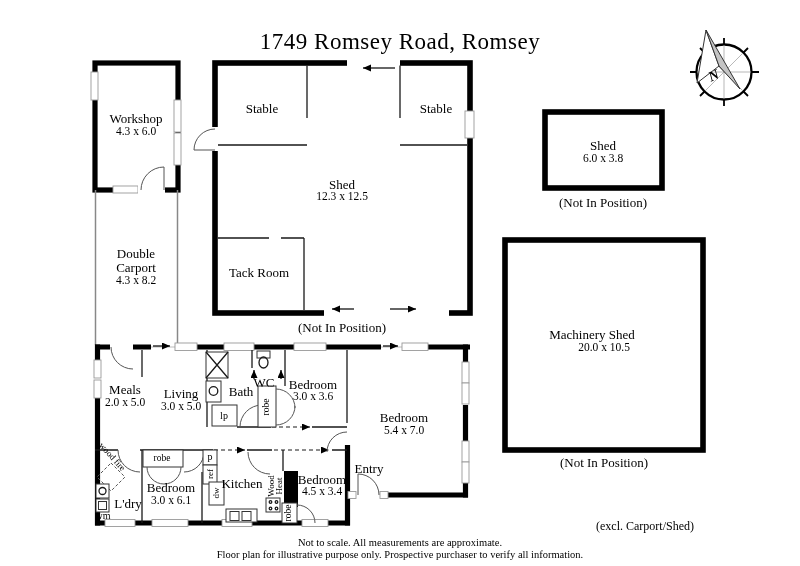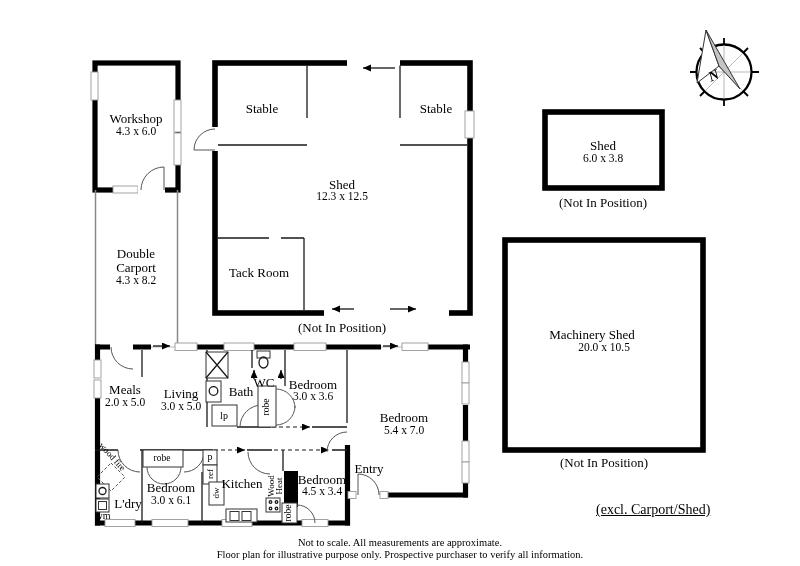--- a/index.html
+++ b/index.html
@@ -25,21 +25,21 @@
   .s10{font-size:10px;}
   .s9{font-size:9.5px;}
   .s8{font-size:9px;}
   .s7{font-size:10px;}
   .vert{transform:translate(-50%,-50%) rotate(-90deg);}
   .diag{transform:translate(-50%,-50%) rotate(48deg);}
   .nmark{font-style:italic;font-weight:bold;font-size:14px;
          transform:translate(-50%,-50%) rotate(-25deg);}
   .fa-big{font-size:18px;}
   .fa-unit{font-size:12px;}
-  .fa-note{font-size:14px;margin-top:1px;text-decoration:underline;}
+  .fa-note{font-size:12px;margin-top:18px;}
   #floor-area{position:absolute;left:596px;top:501px;}
   .disc{font-size:10.5px;}
 </style>
 </head>
 <body>
 
 <div id="stage">
 
 <svg id="plan-svg" width="800" height="566" viewBox="0 0 800 566">
   <defs>
@@ -174,20 +174,21 @@
     <rect class="fix" x="282" y="503" width="15" height="20"></rect>
     <path class="arc" d="M 297 505 A 18 18 0 0 1 315 523"></path>
     <polygon points="111,463 125,477 111,491 97,477" fill="none" stroke="#555" stroke-width="1" stroke-dasharray="3 2"></polygon>
     <rect class="fix" x="96" y="484" width="13" height="14"></rect>
     <circle class="thin" cx="102.5" cy="491" r="3.5"></circle>
     <rect class="fix" x="96" y="499" width="13" height="13"></rect>
     <rect class="fix" x="98.5" y="501.5" width="8" height="8"></rect>
   </g>
 </svg>
 
+  <div class="lbl s23" style="left:400px;top:41px">1749 Romsey Road, Romsey</div>
 
   <div class="lbl s13" style="left:136px;top:118px">Workshop</div>
   <div class="lbl s11" style="left:136px;top:132px">4.3 x 6.0</div>
 
   <div class="lbl s13" style="left:136px;top:253px">Double</div>
   <div class="lbl s13" style="left:136px;top:267px">Carport</div>
   <div class="lbl s11" style="left:136px;top:281px">4.3 x 8.2</div>
 
   <div class="lbl s13" style="left:262px;top:108px">Stable</div>
   <div class="lbl s13" style="left:436px;top:108px">Stable</div>

